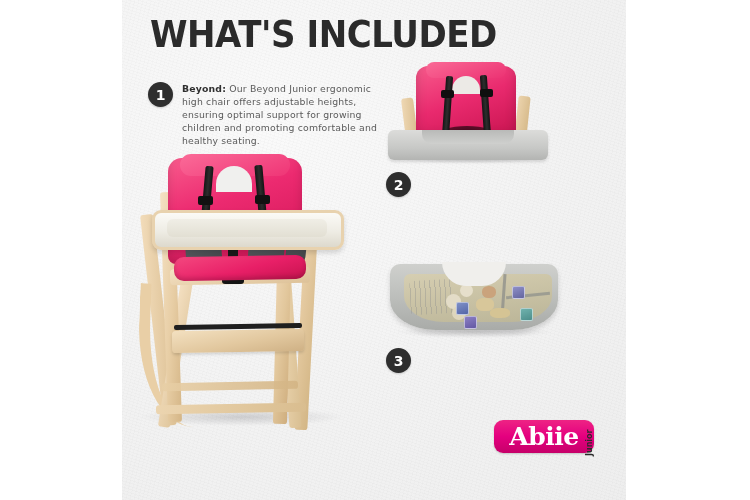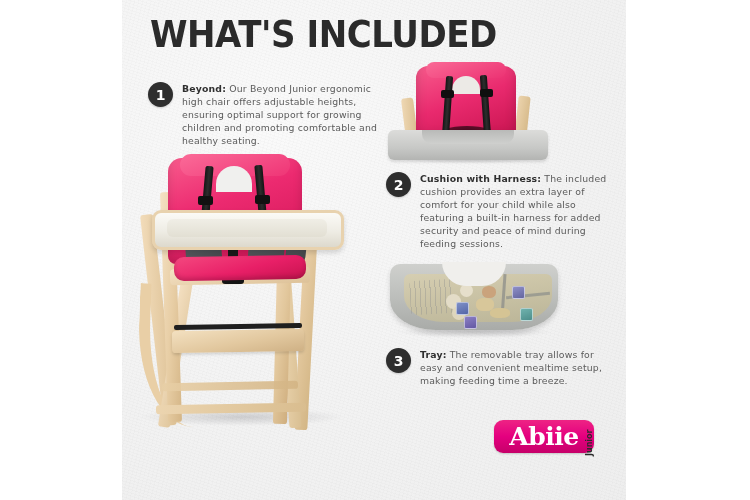--- a/index.html
+++ b/index.html
@@ -319,30 +319,24 @@
 
   <div class="feature" id="feature-1">
     <div class="badge">1</div>
     <div class="ftext">
       <b>Beyond:</b><span> Our Beyond Junior ergonomic high chair offers adjustable heights, ensuring optimal support for growing children and promoting comfortable and healthy seating.</span>
     </div>
   </div>
 
   <div class="feature" id="feature-2">
     <div class="badge">2</div>
-    <div class="ftext">
-      <b>Cushion with Harness:</b><span> The included cushion provides an extra layer of comfort for your child while also featuring a built-in harness for added security and peace of mind during feeding sessions.</span>
-    </div>
   </div>
 
   <div class="feature" id="feature-3">
     <div class="badge">3</div>
-    <div class="ftext">
-      <b>Tray:</b><span> The removable tray allows for easy and convenient mealtime setup, making feeding time a breeze.</span>
-    </div>
   </div>
 
   <div class="logo">
     <div class="logo-badge">
       <span>Abiie</span>
     </div>
     <div class="logo-jr">Junior</div>
   </div>
 
 </div>

